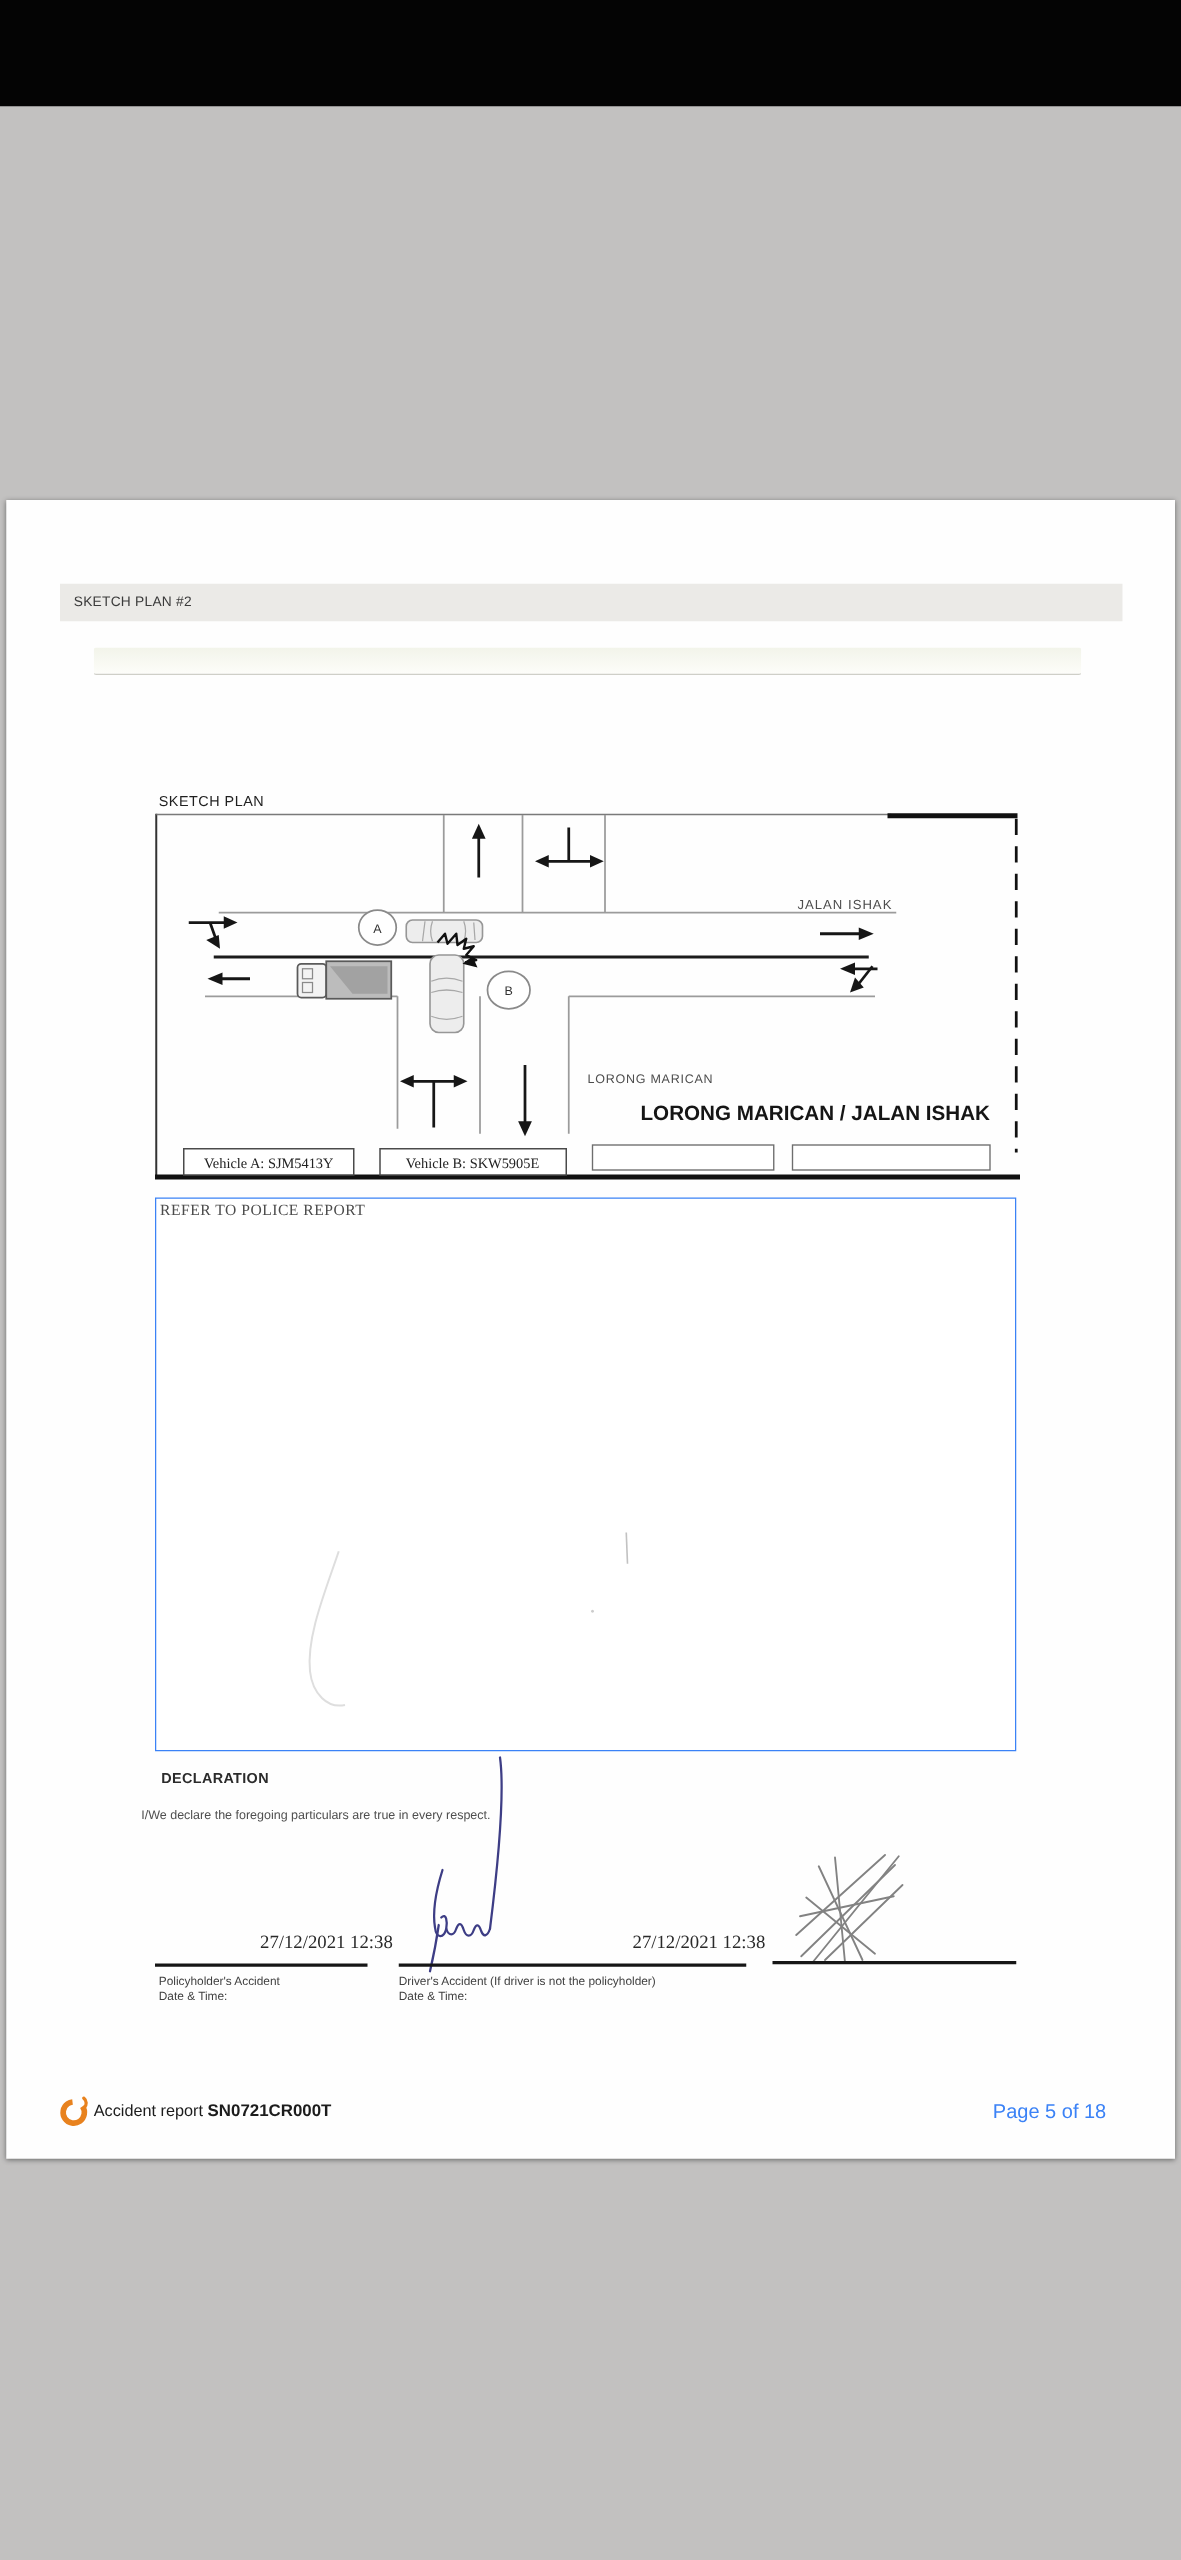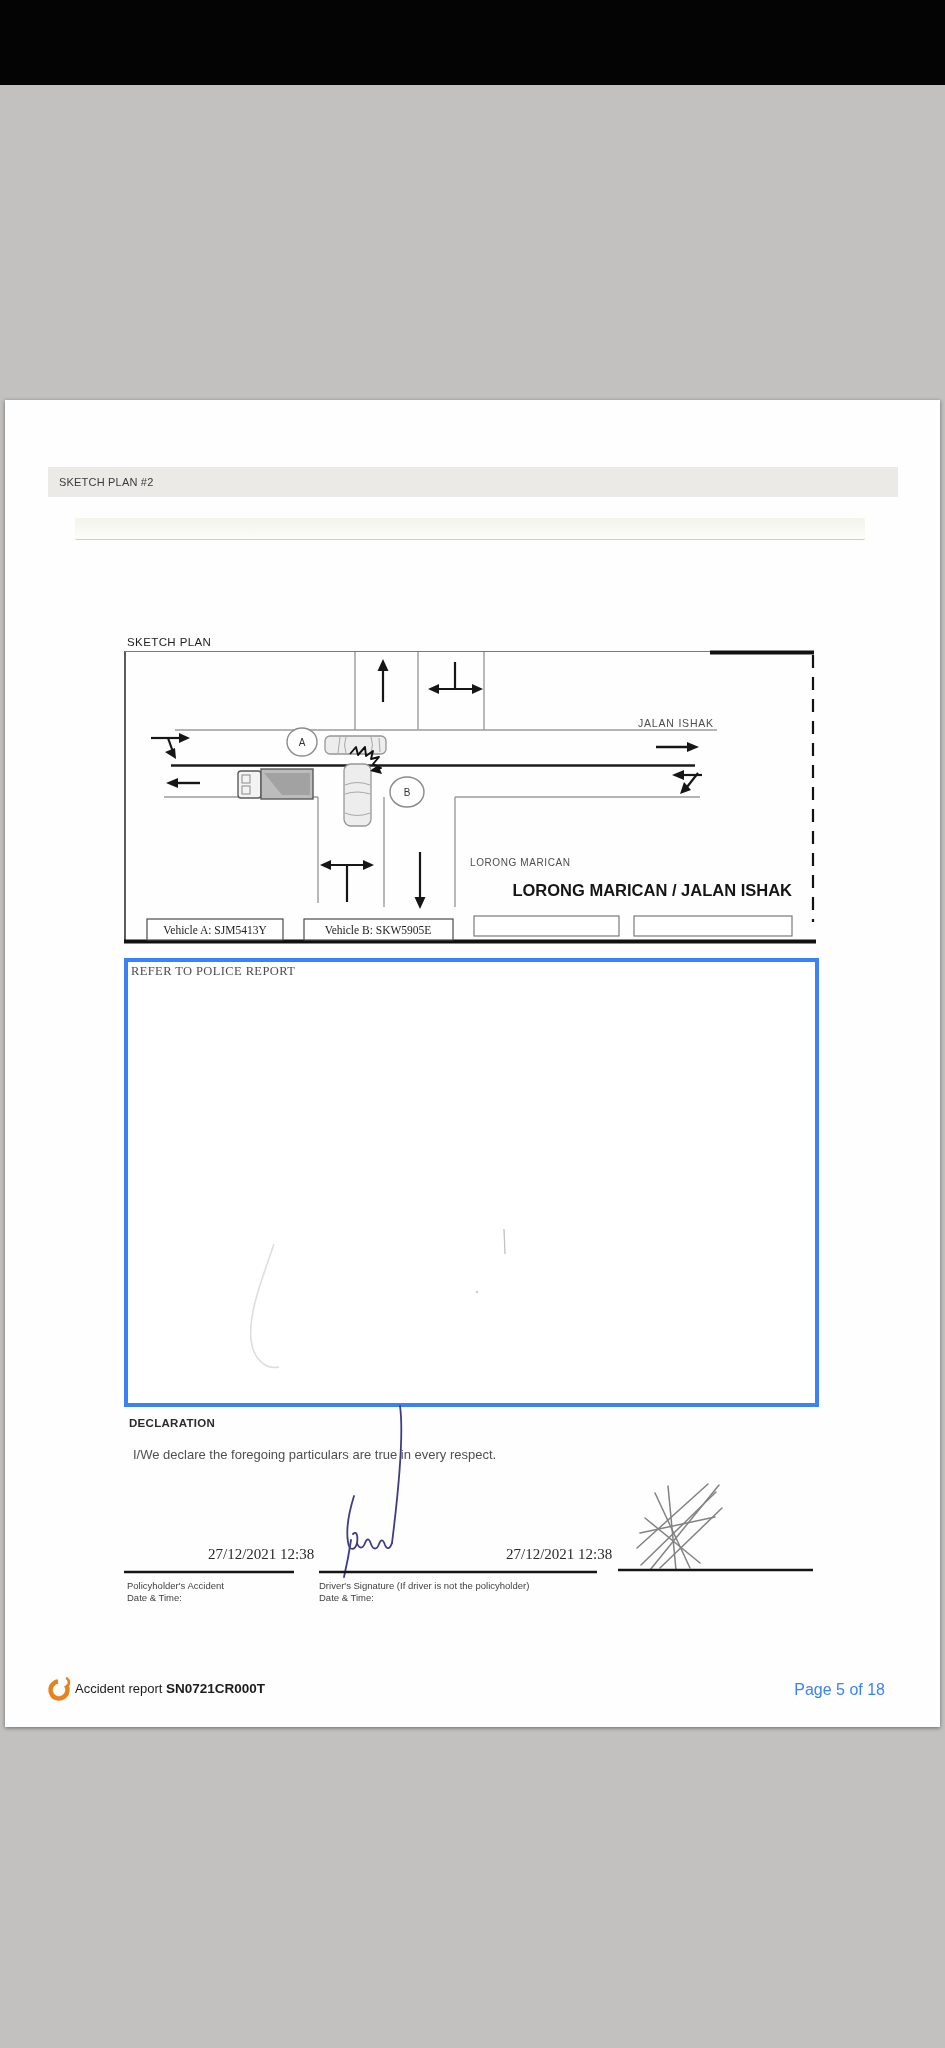--- a/index.html
+++ b/index.html
@@ -8,25 +8,25 @@
   #statusbar{position:absolute;left:0;top:0;width:945px;height:85px;background:#040404;}
   #page{position:absolute;left:5px;top:400px;width:935px;height:1327px;background:#fefefe;
         box-shadow:0 1px 4px rgba(0,0,0,.45);}
   .abs{position:absolute;}
   #section-bar{left:43px;top:67px;width:839px;height:30px;background:#ebeae7;
                font-size:11px;color:#3b3b3b;line-height:30px;padding-left:11px;letter-spacing:.2px;}
   #scan-strip{left:70px;top:118px;width:790px;height:21px;
               background:linear-gradient(#f2f4ea,#fdfdf9);border-bottom:1px solid #cfcfc8;border-radius:2px;}
   #sketch-heading{left:122px;top:236px;font-size:11.5px;font-weight:normal;color:#1f1f1f;letter-spacing:.4px;}
   #sketch-svg{left:119px;top:250px;}
-  #refer-box{left:119px;top:558px;width:687px;height:441px;border:4px solid #3b82f6;background:#fff;}
+  #refer-box{left:119px;top:558px;width:687px;height:441px;border:1px solid #3b82f6;background:#fff;}
   #refer-text{position:absolute;left:3px;top:2px;font-family:"Liberation Serif","DejaVu Serif",serif;
               font-size:12.5px;color:#4c4c4c;letter-spacing:.4px;}
   #decl-heading{left:124px;top:1017px;font-size:11.5px;font-weight:bold;color:#2b2b2b;letter-spacing:.3px;}
-  #decl-statement{left:128px;top:1047px;font-size:13px;color:#4f4f4f;}
+  #decl-statement{left:108px;top:1047px;font-size:10px;color:#4f4f4f;}
   #sig-svg{left:0;top:1000px;}
   .sig-date{font-family:"Liberation Serif","DejaVu Serif",serif;font-size:15px;color:#2a2a2a;}
   #date-1{left:203px;top:1146px;}
   #date-2{left:501px;top:1146px;}
   .sig-label{font-size:9.5px;line-height:11.8px;color:#3f3f3f;}
   #sig-col-1{left:122px;top:1180px;width:180px;}
   #sig-col-2{left:314px;top:1180px;width:285px;}
   #sig-col-3{left:613px;top:1180px;width:225px;}
   #footer-logo{left:42px;top:1276px;}
   #footer-text{left:70px;top:1281px;font-size:13px;color:#1c1c1c;}
@@ -201,21 +201,21 @@
     </svg>
 
     <div class="abs sig-date" id="date-1">27/12/2021 12:38</div>
     <div class="abs sig-date" id="date-2">27/12/2021 12:38</div>
 
     <div class="abs sig-label" id="sig-col-1">
       <div>Policyholder's Accident</div>
       <div>Date &amp; Time:</div>
     </div>
     <div class="abs sig-label" id="sig-col-2">
-      <div>Driver's Signature (If driver is not the policyholder)</div>
+      <div>Driver's Accident (If driver is not the policyholder)</div>
       <div>Date &amp; Time:</div>
     </div>
 
     <svg class="abs" id="footer-logo" width="26" height="26" viewBox="0 0 26 26">
       <circle cx="12" cy="14" r="8.5" fill="none" stroke="#e8821e" stroke-width="4.5" stroke-dasharray="44 10" transform="rotate(-35 12 14)"></circle>
       <path d="M 20 2.5 C 22.5 4.5, 22.5 8, 20.5 10" fill="none" stroke="#e8821e" stroke-width="2.6" stroke-linecap="round"></path>
     </svg>
     <div class="abs" id="footer-text">
       <span>Accident report</span>
       <b>SN0721CR000T</b>

